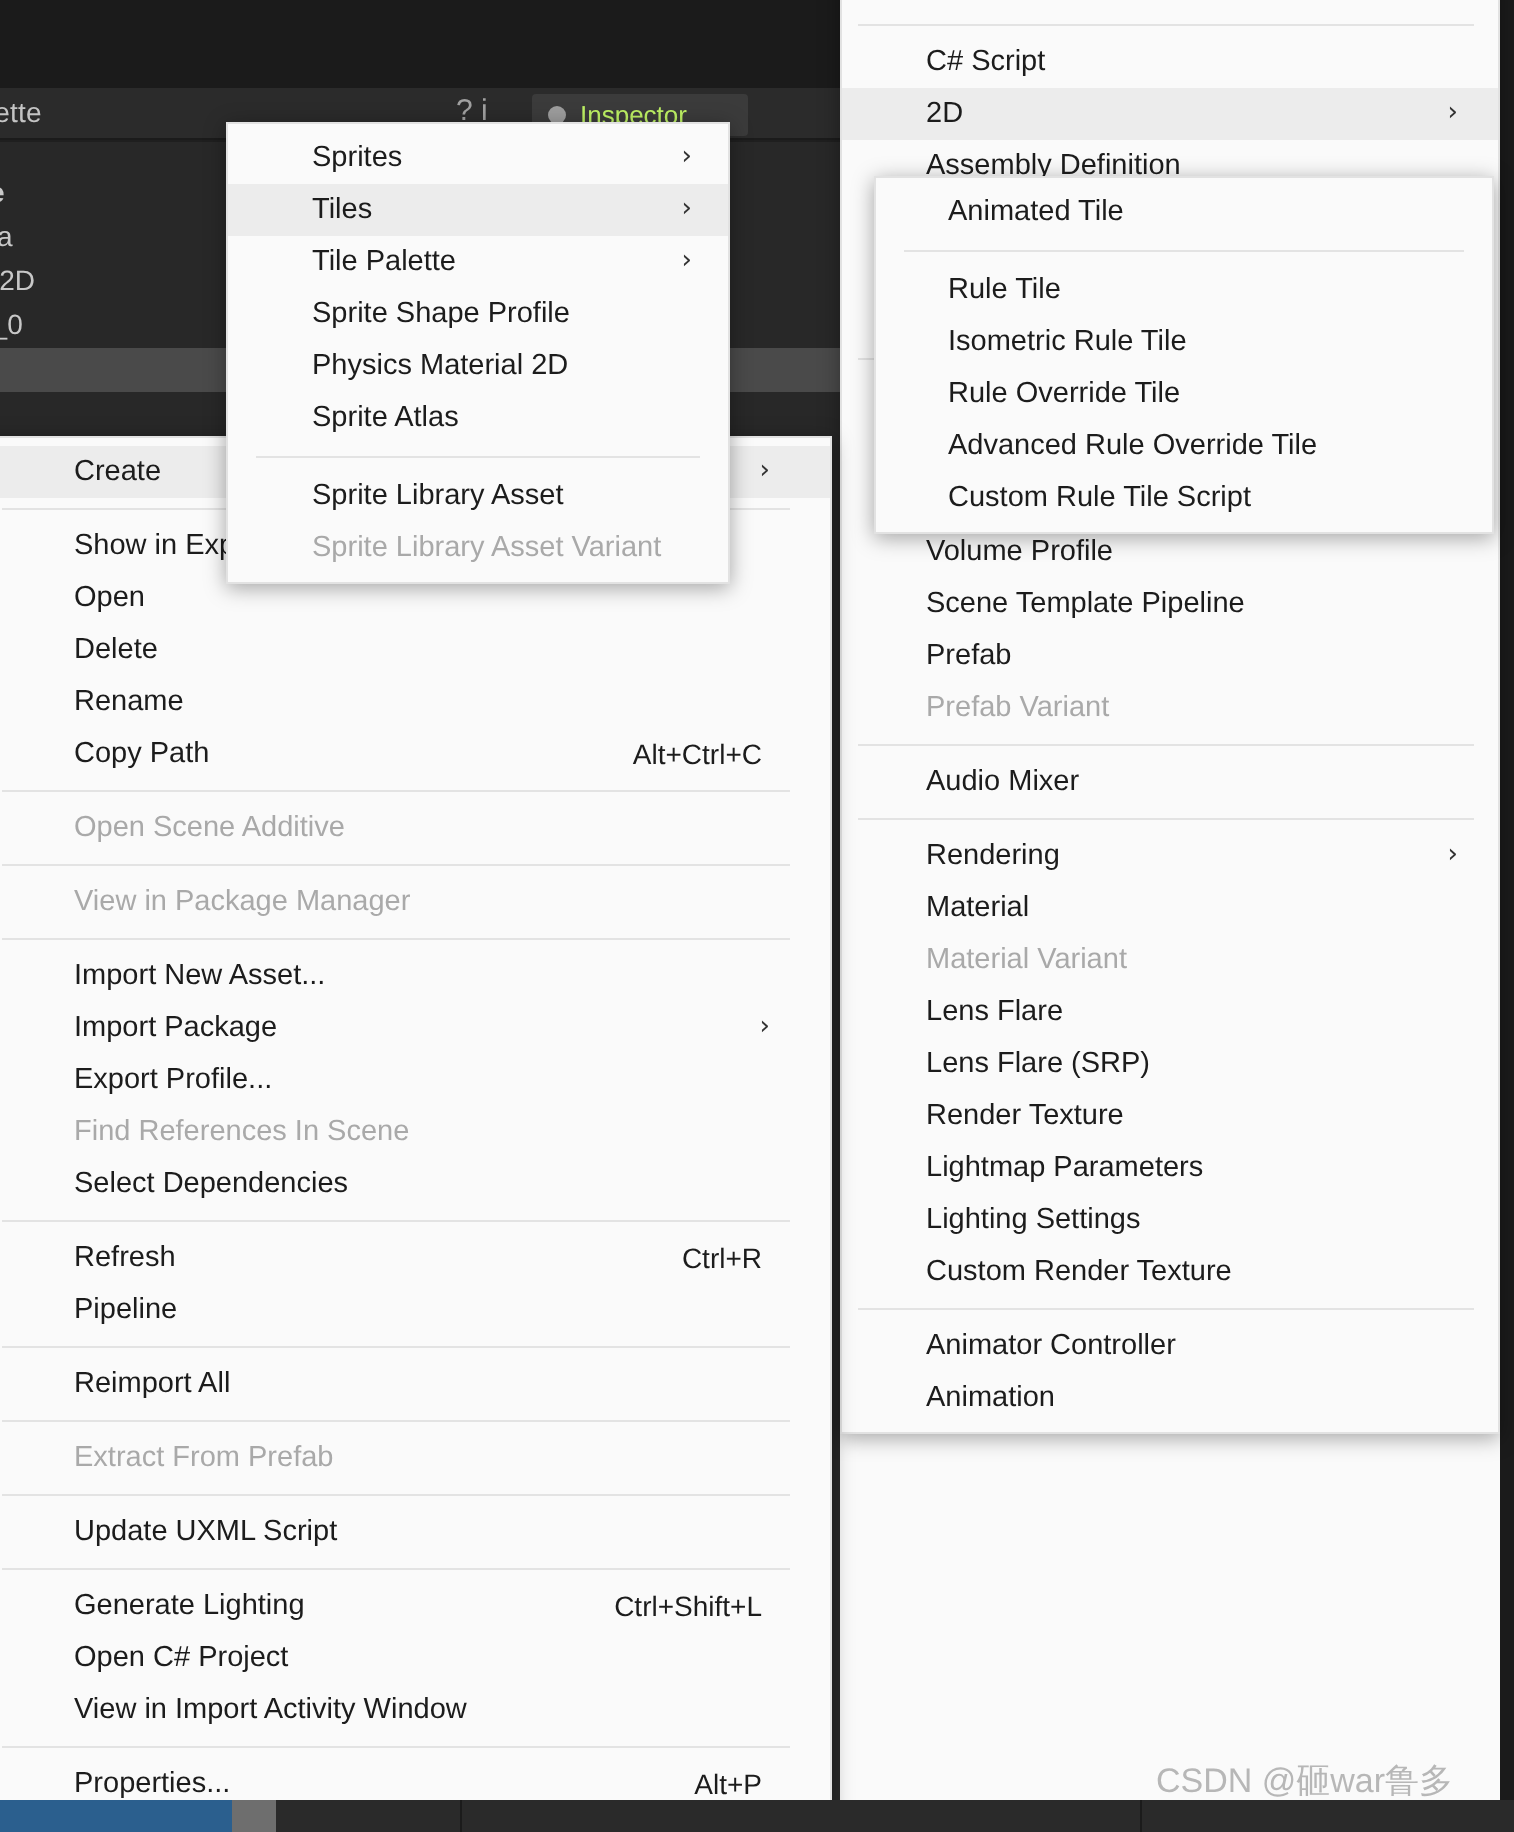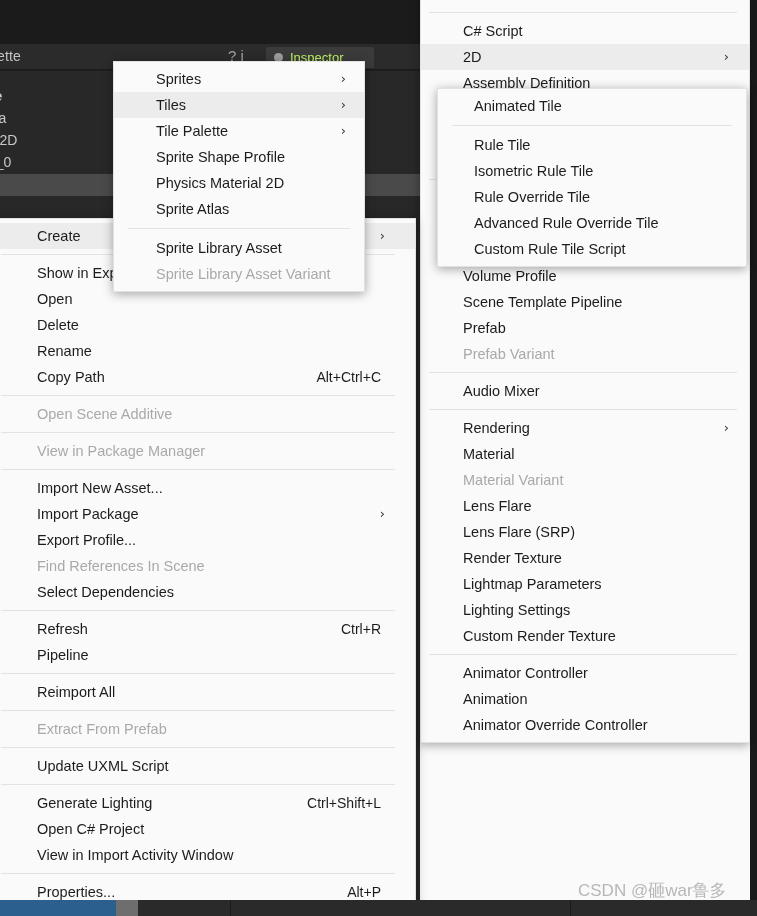--- a/index.html
+++ b/index.html
@@ -174,21 +174,20 @@
       <div class="mi disabled"><span>Material Variant</span></div>
       <div class="mi"><span>Lens Flare</span></div>
       <div class="mi"><span>Lens Flare (SRP)</span></div>
       <div class="mi"><span>Render Texture</span></div>
       <div class="mi"><span>Lightmap Parameters</span></div>
       <div class="mi"><span>Lighting Settings</span></div>
       <div class="mi"><span>Custom Render Texture</span></div>
       <div class="sep"></div>
       <div class="mi"><span>Animator Controller</span></div>
       <div class="mi"><span>Animation</span></div>
-      <div class="mi"><span>Animator Override Controller</span></div>
     </div>
 
   <div class="menu" id="menu-context">
       <div class="mi hl"><span>Create</span><span class="arw">›</span></div>
       <div class="sep"></div>
       <div class="mi"><span>Show in Explorer</span></div>
       <div class="mi"><span>Open</span></div>
       <div class="mi"><span>Delete</span></div>
       <div class="mi"><span>Rename</span></div>
       <div class="mi"><span>Copy Path</span><span class="sc">Alt+Ctrl+C</span></div>

